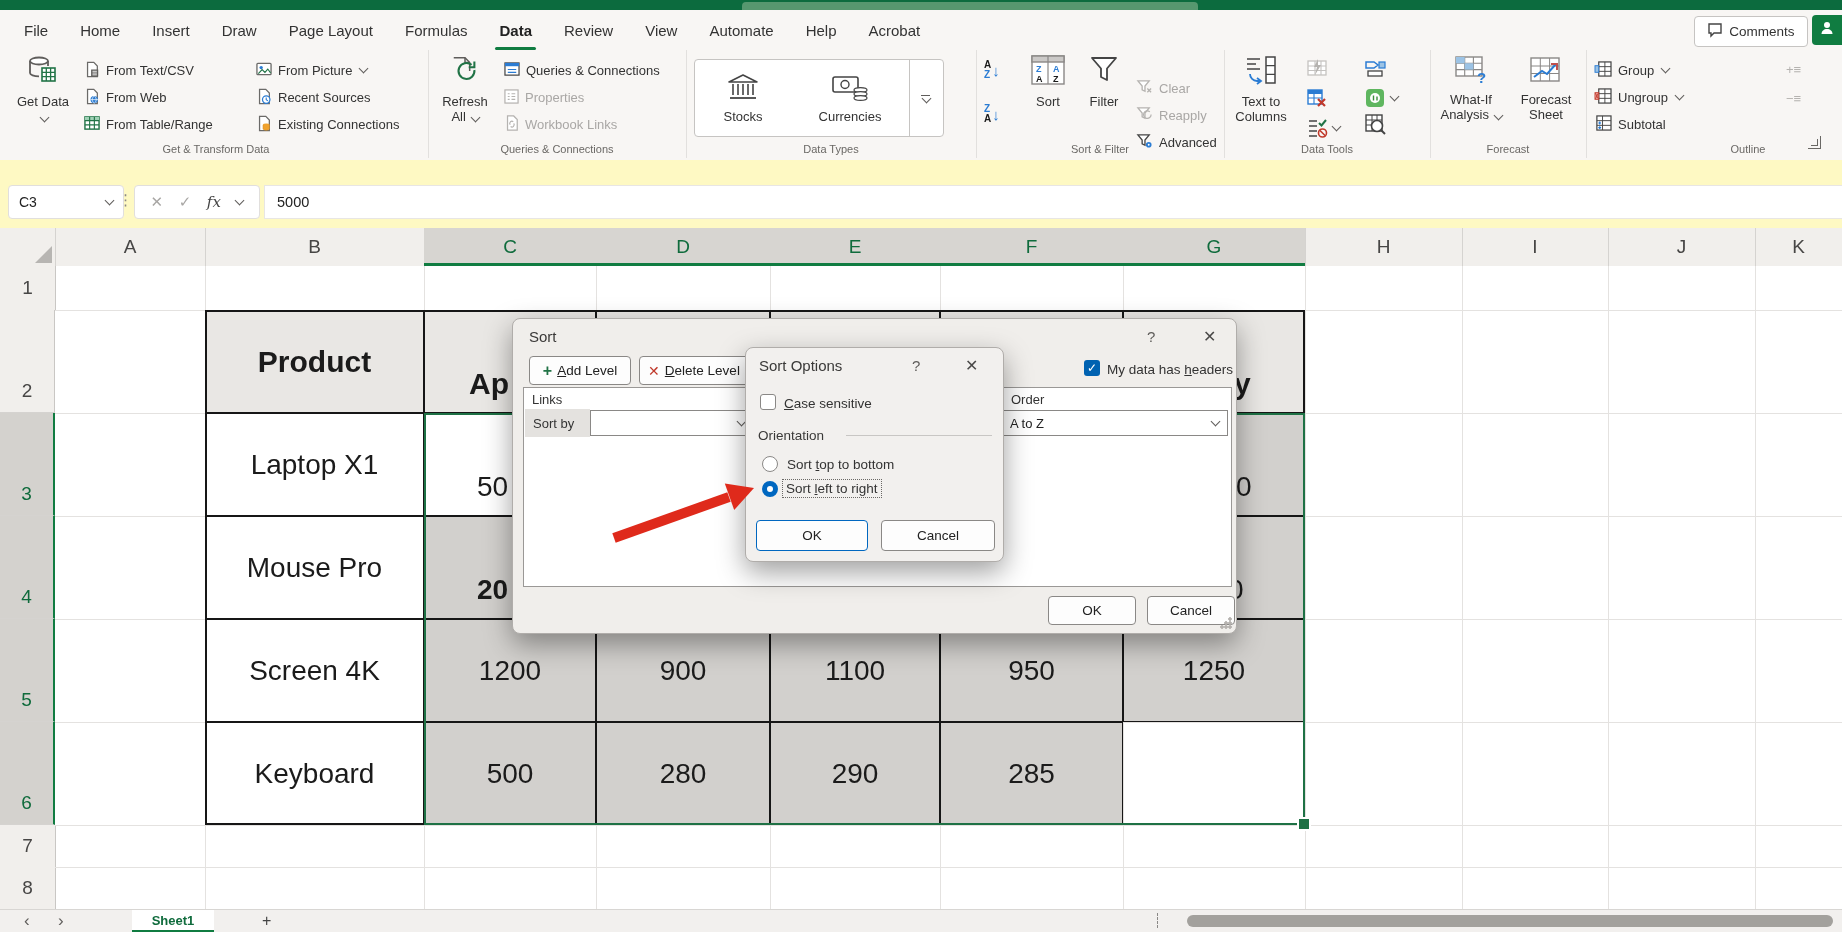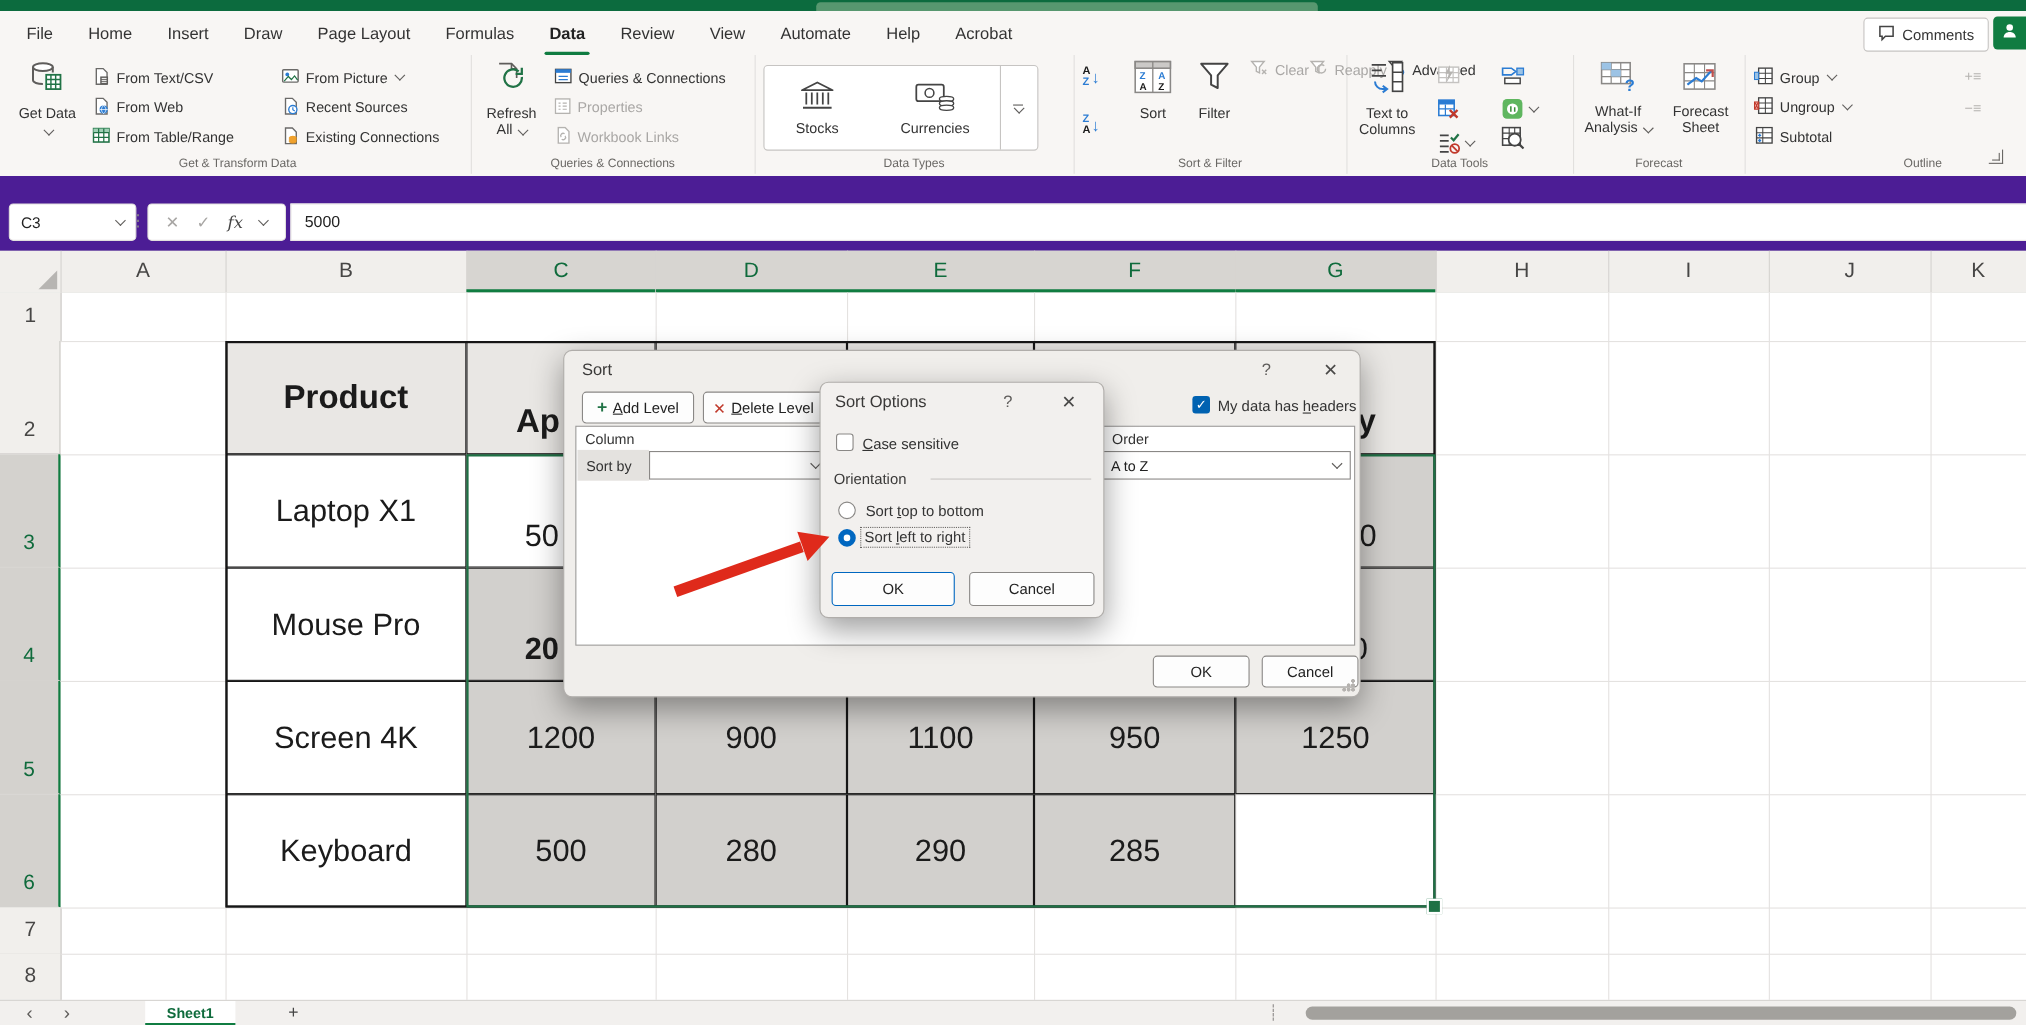--- a/index.html
+++ b/index.html
@@ -29,21 +29,21 @@
   .gitem{width:96px;display:flex;flex-direction:column;align-items:center;justify-content:center;gap:3px;font-size:13px;color:#333;}
   .gmore{width:30px;border-left:1px solid #c6c4c2;display:flex;flex-direction:column;align-items:center;justify-content:center;gap:3px;}
   .gmore .bar{width:9px;height:0;border-top:1.6px solid #5f5d5b;}
   .azbtn{display:flex;align-items:center;gap:1px;}
   .azl{display:flex;flex-direction:column;font-size:10px;font-weight:bold;line-height:10px;color:#1a1a1a;}
   .azl .blue{color:#2b7cd3;}
   .azarr{color:#2b7cd3;font-size:15px;line-height:15px;}
   .launcher{position:absolute;width:12px;height:12px;border-left:1.5px solid #6a6865;border-top:1.5px solid #6a6865;transform:rotate(180deg);}
   .launcher::after{content:"";position:absolute;left:2px;top:2px;width:6px;height:6px;border-left:1.5px solid #6a6865;border-top:1.5px solid #6a6865;}
   
-  .fxbar{position:absolute;left:0;top:160px;width:1842px;height:68px;background:#4c1d95;border-bottom:1px solid #cfcdca;}
+  .fxbar{position:absolute;left:0;top:160px;width:1842px;height:68px;background:#fef9c3;border-bottom:1px solid #cfcdca;}
   .namebox{position:absolute;left:8px;top:25px;width:104px;height:32px;background:#fff;border:1px solid #e1dfdd;border-radius:4px;display:flex;align-items:center;font-size:14px;color:#222;padding-left:10px;}
   .namebox .chev{position:absolute;right:10px;}
   .kebab{position:absolute;left:118px;top:31px;color:#8a8886;font-size:15px;}
   .fxbox{position:absolute;left:134px;top:25px;width:124px;height:32px;background:#fff;border:1px solid #e1dfdd;border-radius:4px;display:flex;align-items:center;justify-content:space-evenly;}
   .fxgray{color:#a8a6a4;font-size:15px;}
   .fxit{font-family:"DejaVu Serif",serif;font-style:italic;font-size:15px;color:#444;}
   .fxinput{position:absolute;left:264px;top:25px;width:1570px;height:32px;background:#fff;border:1px solid #e8e6e4;display:flex;align-items:center;font-size:14.5px;color:#222;padding-left:12px;}
   
   .colhead{position:absolute;left:0;top:228px;width:1842px;height:38px;background:#f1efec;border-bottom:1px solid #c9c7c4;}
   .ch{position:absolute;top:0;height:38px;display:flex;align-items:center;justify-content:center;font-size:19px;color:#474645;border-right:1px solid #d5d3d0;}
@@ -299,21 +299,21 @@
               <text x="23" y="28" font-size="9" font-weight="bold" fill="#1a1a1a">Z</text>
             </svg></span>
         <span class="blabel">Sort</span>
       </div>
       <div class="bigbtn" style="left:102px;width:52px;">
         <span><svg width="32" height="32" viewBox="0 0 32 32">
               <path d="M4 4h24l-9 10.5V26l-6-3v-8.5z" fill="#fff" stroke="#444" stroke-width="1.8" stroke-linejoin="round"></path>
             </svg></span>
         <span class="blabel">Filter</span>
       </div>
-      <div style="position:absolute;left:160px;top:0;display:flex;flex-direction:row;">
+      <div style="position:absolute;left:160px;top:25px;display:flex;flex-direction:column;">
         <div class="sitem dis">
           <span><svg width="17" height="16" viewBox="0 0 18 17">
                 <path d="M2 2h12l-4.5 5.5V13l-3-1.5V7.5z" fill="#fff" stroke="#b5b3b0" stroke-width="1.4"></path>
                 <path d="M12 10l4 4M16 10l-4 4" stroke="#b5b3b0" stroke-width="1.4"></path>
               </svg></span>
           <span>Clear</span>
         </div>
         <div class="sitem dis">
           <span><svg width="17" height="16" viewBox="0 0 18 17">
                 <path d="M2 2h12l-4.5 5.5V13l-3-1.5V7.5z" fill="#fff" stroke="#b5b3b0" stroke-width="1.4"></path>
@@ -577,21 +577,21 @@
       <span style="color:#c0392b;font-size:14px;">✕</span>
       <span><span class="u">D</span><span>elete Level</span></span>
     </div>
     <div class="chkbox on" style="left:571px;top:41px;">
         <span>✓</span>
       </div>
     <div class="lbl13" style="left:594px;top:43px;font-size:13.5px;">
       <span>My data has </span><span class="u">h</span><span>eaders</span>
     </div>
     <div class="listbox">
-      <div class="lbl13" style="left:8px;top:4px;">Column</div>
+      <div class="lbl13" style="left:8px;top:4px;">Links</div>
       <div class="lbl13" style="left:487px;top:4px;">Order</div>
       <div class="sortbycell">Sort by</div>
       <div class="ddown" style="left:66px;top:22px;width:164px;height:26px;">
         <span class="chev"></span>
       </div>
       <div class="ddown" style="left:478px;top:22px;width:226px;height:26px;padding-left:7px;">
         <span>A to Z</span>
         <span class="chev"></span>
       </div>
     </div>

